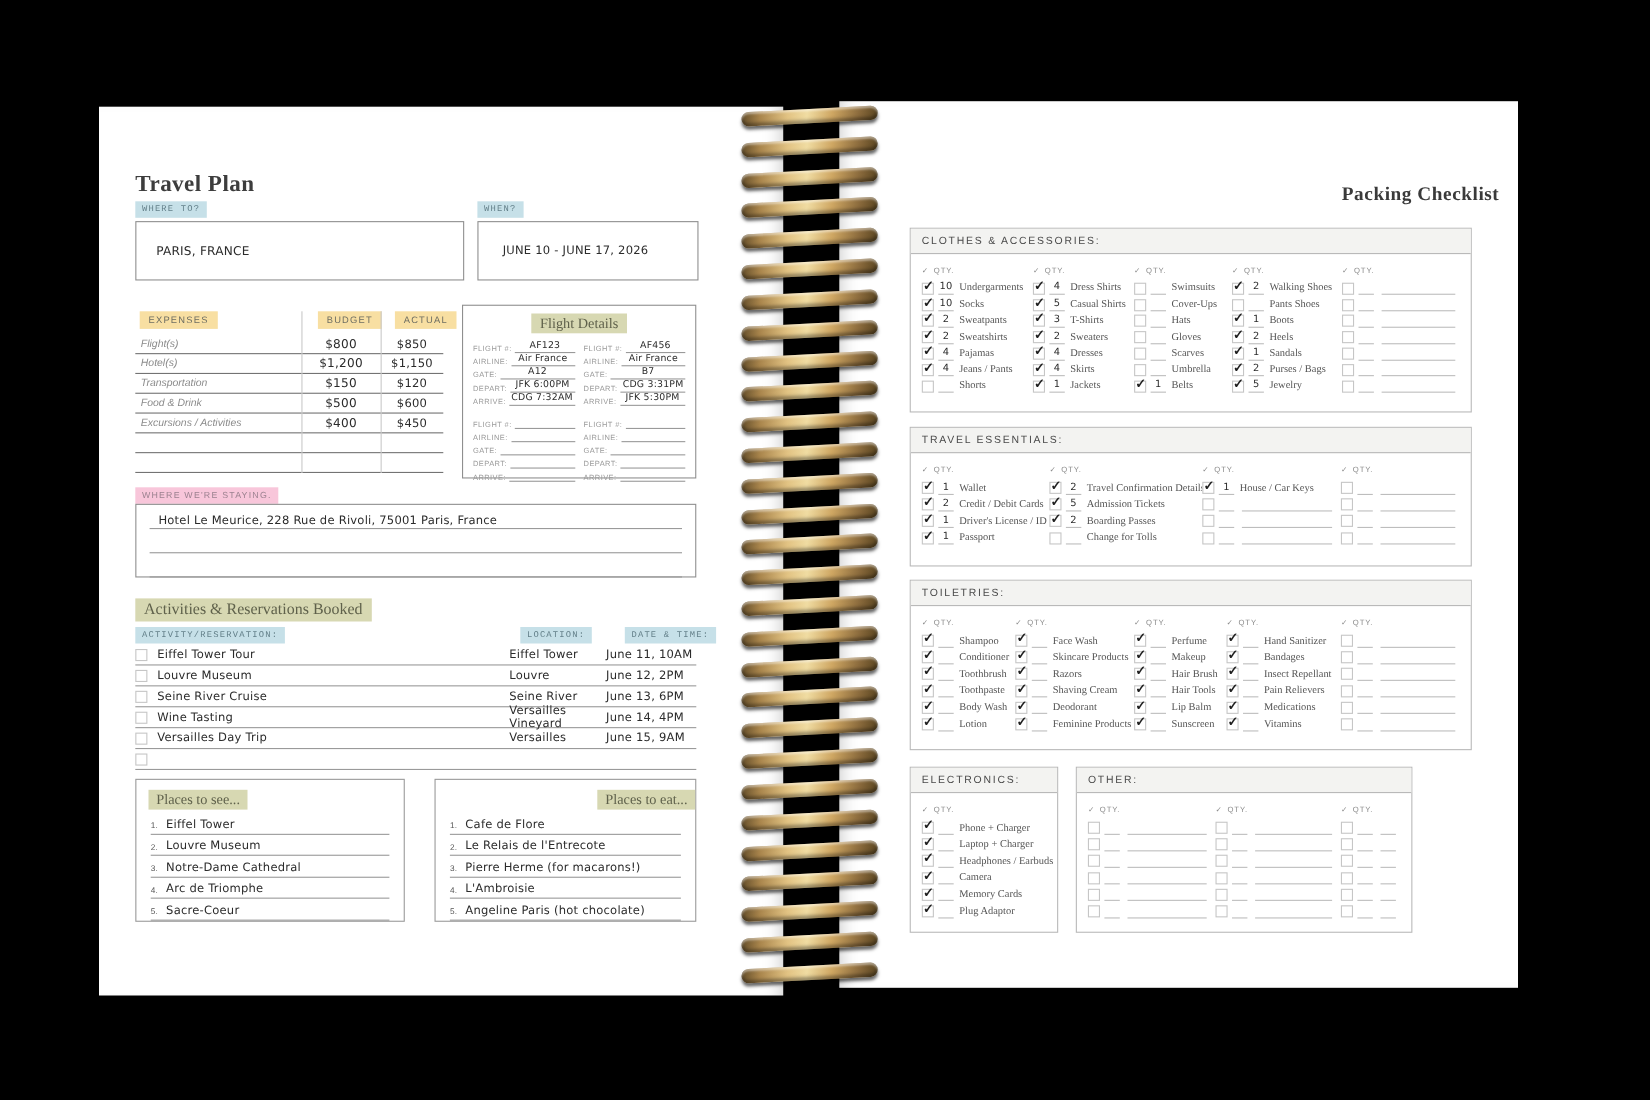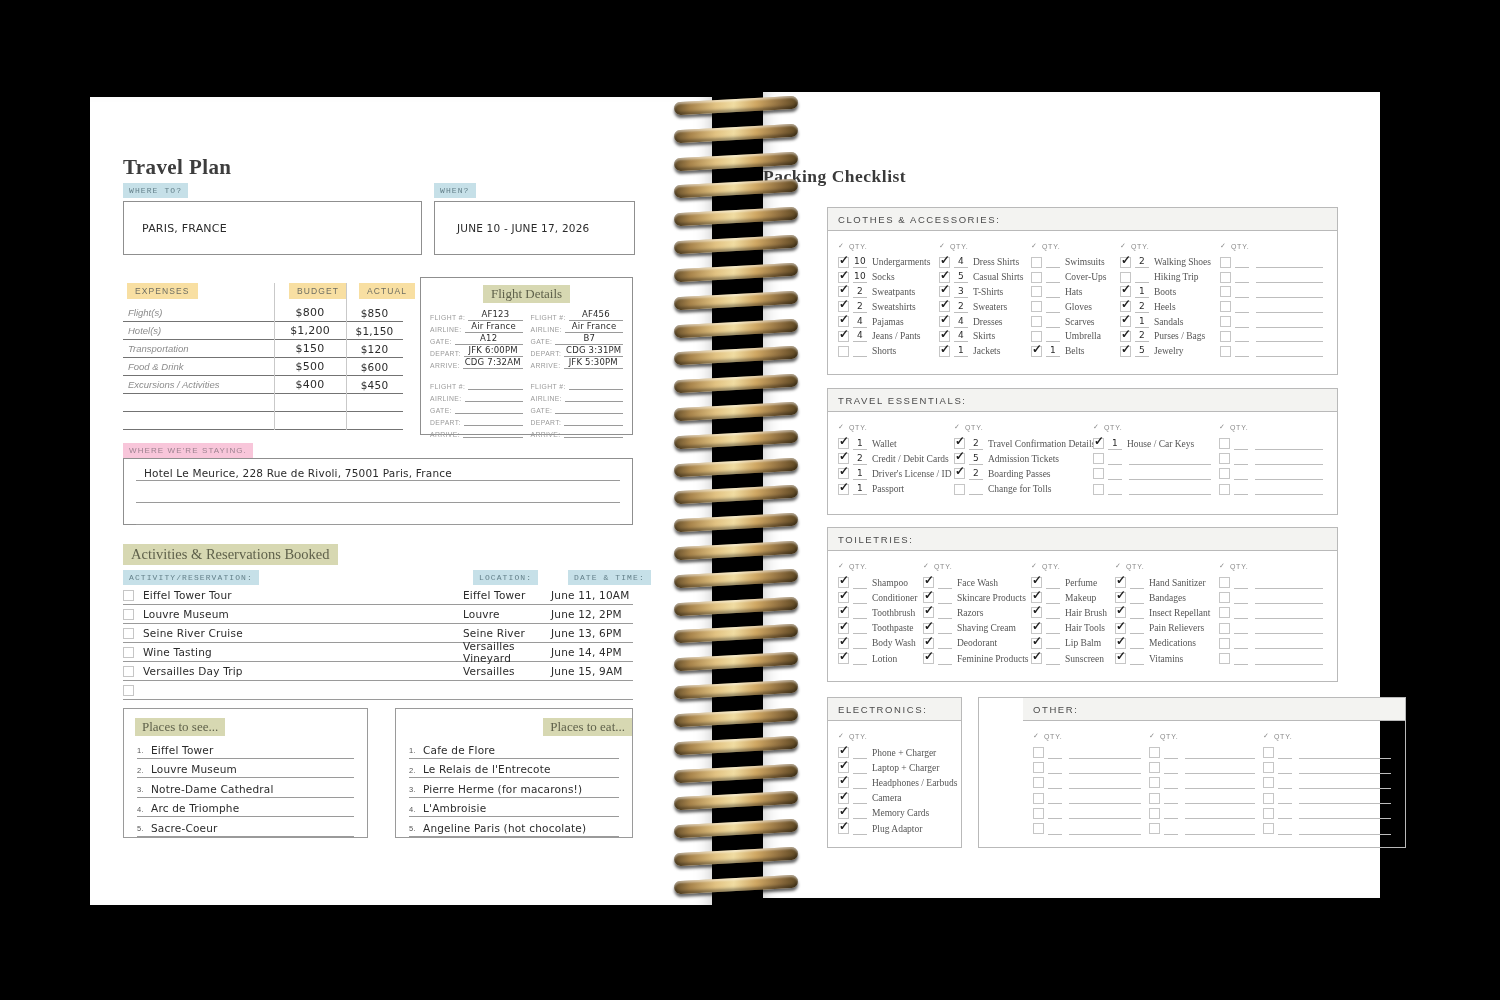--- a/index.html
+++ b/index.html
@@ -75,21 +75,21 @@
   .placebox{position:absolute;top:611px;height:130px;border:1px solid #9a9a9a;box-sizing:border-box;}
   .placebox.see{left:33px;width:245px;}
   .placebox.eat{left:305px;width:238px;text-align:right;}
   .pl-title{position:relative;display:inline-block;margin:9px 0 0 11px;font-size:13px;padding:1px 7px;}
   .pl-list{margin:3px 13px 0 13px;padding:0;list-style:none;counter-reset:pl;}
   .pl-list li{position:relative;counter-increment:pl;height:18.5px;border-bottom:1px solid #9a9a9a;
               font-size:10.5px;padding-left:14px;display:flex;align-items:flex-end;line-height:15px;}
   .pl-list li::before{content:counter(pl) ".";position:absolute;left:0;top:4px;font-size:7.5px;color:#555;font-family:"Liberation Sans",sans-serif;}
 
   
-  .pc-title{position:absolute;left:0;right:17px;top:62px;text-align:left;font-size:17.5px;font-weight:700;color:#3a3a3a;letter-spacing:.5px;}
+  .pc-title{position:absolute;left:0;right:17px;top:62px;text-align:right;font-size:17.5px;font-weight:700;color:#3a3a3a;letter-spacing:.5px;}
   .sec{position:absolute;border:1px solid #b9b9b9;box-sizing:border-box;}
   .sec-head{height:22px;background:#f3f3f1;border-bottom:1px solid #b9b9b9;display:flex;align-items:center;
             padding-left:10px;font-size:9.5px;letter-spacing:1.6px;color:#4a4a4a;}
   .sec-body{display:flex;padding:9px 6px 0 10px;}
   .col{flex-shrink:0;}
   .col:last-of-type{flex:1;}
   .colhead{display:flex;align-items:center;height:12px;margin-bottom:3px;color:#8a8a8a;}
   .ck-ic{font-size:7px;margin-right:5px;}
   .qtyh{font-size:7px;letter-spacing:.8px;}
   .item{display:flex;align-items:center;height:14.8px;}
@@ -97,21 +97,21 @@
   .cb.on::after{content:"✓";position:absolute;top:-5px;left:0px;font-size:12px;font-weight:700;color:#1f1f1f;}
   .qty{width:14px;text-align:center;border-bottom:1px solid #bdbdbd;font-size:9px;height:11px;line-height:11px;margin-right:5px;flex-shrink:0;}
   .lbl{font-family:"Liberation Serif",serif;font-size:9.5px;color:#555;white-space:nowrap;}
   .wline{display:none;}
   .wline.show{display:block;flex:1;border-bottom:1px solid #bdbdbd;height:11px;margin-left:2px;margin-right:8px;}
 
   .sec.clothes{left:64px;top:115px;width:511px;height:168px;}
   .sec.essentials{left:64px;top:296px;width:511px;height:127px;}
   .sec.toiletries{left:64px;top:435px;width:511px;height:155px;}
   .sec.electronics{left:64px;top:605px;width:135px;height:151px;}
-  .sec.other{left:215px;top:605px;width:428px;height:151px;padding-left:44px;}
+  .sec.other{left:215px;top:605px;width:306px;height:151px;}
 
   .clothes .col:nth-of-type(1){width:101px;} .clothes .col:nth-of-type(2){width:92px;}
   .clothes .col:nth-of-type(3){width:89px;} .clothes .col:nth-of-type(4){width:100px;}
   .essentials .col:nth-of-type(1){width:116px;} .essentials .col:nth-of-type(2){width:139px;}
   .essentials .col:nth-of-type(3){width:126px;}
   .toiletries .col:nth-of-type(1){width:85px;} .toiletries .col:nth-of-type(2){width:108px;}
   .toiletries .col:nth-of-type(3){width:84px;} .toiletries .col:nth-of-type(4){width:104px;}
   .electronics .col{width:100%;}
   .other .col:nth-of-type(1){width:116px;} .other .col:nth-of-type(2){width:114px;}
   .toiletries .item,.essentials .item,.electronics .item,.other .item{height:15.2px;}
@@ -522,21 +522,21 @@
 
             <div class="item">
                   <span class="cb on"></span>
                   <span class="qty hand">2</span>
                   <span class="lbl">Walking Shoes</span>
 
                 </div>
               <div class="item">
                   <span class="cb"></span>
                   <span class="qty hand"></span>
-                  <span class="lbl">Hiking Trip</span>
+                  <span class="lbl">Pants Shoes</span>
 
                 </div>
               <div class="item">
                   <span class="cb on"></span>
                   <span class="qty hand">1</span>
                   <span class="lbl">Boots</span>
 
                 </div>
               <div class="item">
                   <span class="cb on"></span>

